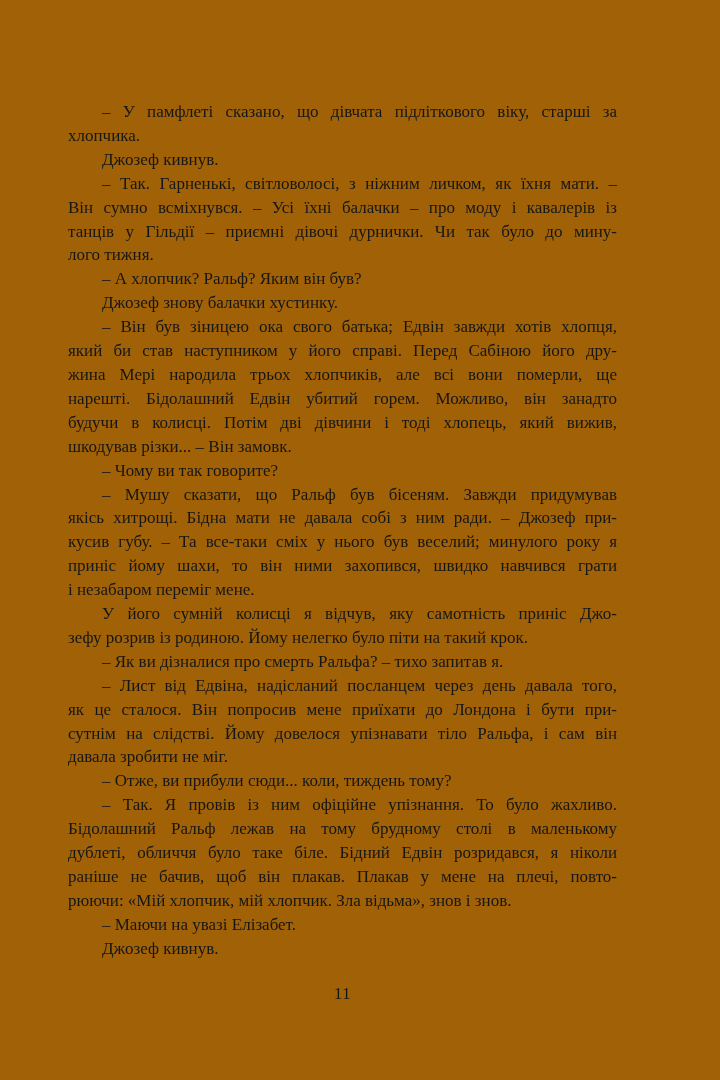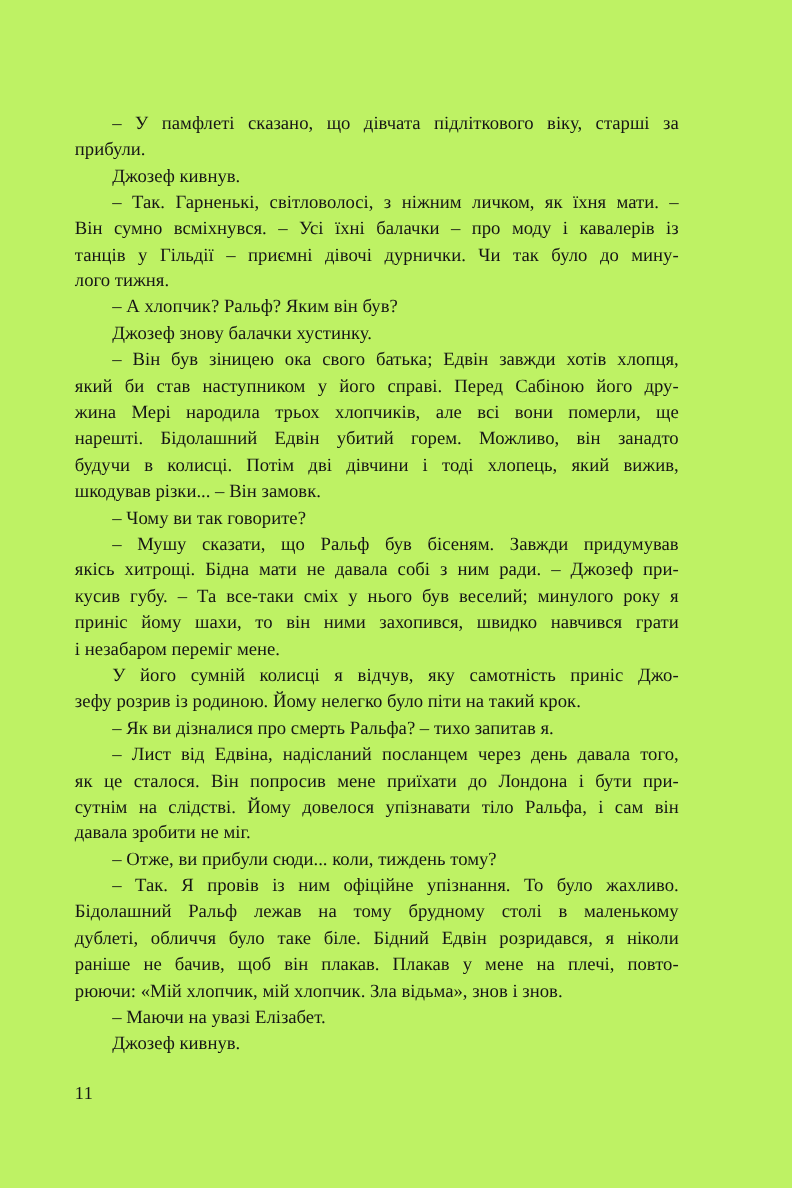--- a/index.html
+++ b/index.html
@@ -4,21 +4,21 @@
 <style>
   html, body {
     margin: 0;
     padding: 0;
     background: #ffffff;
   }
   .page {
     position: relative;
     width: 720px;
     height: 1080px;
-    background: #bef264;
+    background: #a16207;
     overflow: hidden;
     font-family: "Liberation Serif", "DejaVu Serif", serif;
     color: #161616;
   }
   .text-block {
     position: absolute;
     left: 68px;
     top: 100px;
     width: 549px;
     font-size: 17px;
@@ -36,34 +36,34 @@
     text-align-last: left;
   }
   .para .line.first {
     text-indent: 34px;
   }
   .folio {
     position: absolute;
     left: 68px;
     top: 984px;
     width: 549px;
-    text-align: left;
+    text-align: center;
     font-size: 16.5px;
     letter-spacing: 0.5px;
     color: #161616;
   }
 </style>
 </head>
 <body>
 
 <div class="page">
   <div class="text-block">
       <div class="para">
         <div class="line first">– У памфлеті сказано, що дівчата підліткового віку, старші за</div>
-        <div class="line last">прибули.</div>
+        <div class="line last">хлопчика.</div>
       </div>
       <div class="para">
         <div class="line first last">Джозеф кивнув.</div>
       </div>
       <div class="para">
         <div class="line first">– Так. Гарненькі, світловолосі, з ніжним личком, як їхня мати. –</div>
         <div class="line">Він сумно всміхнувся. – Усі їхні балачки – про моду і кавалерів із</div>
         <div class="line">танців у Гільдії – приємні дівочі дурнички. Чи так було до мину-</div>
         <div class="line last">лого тижня.</div>
       </div>

